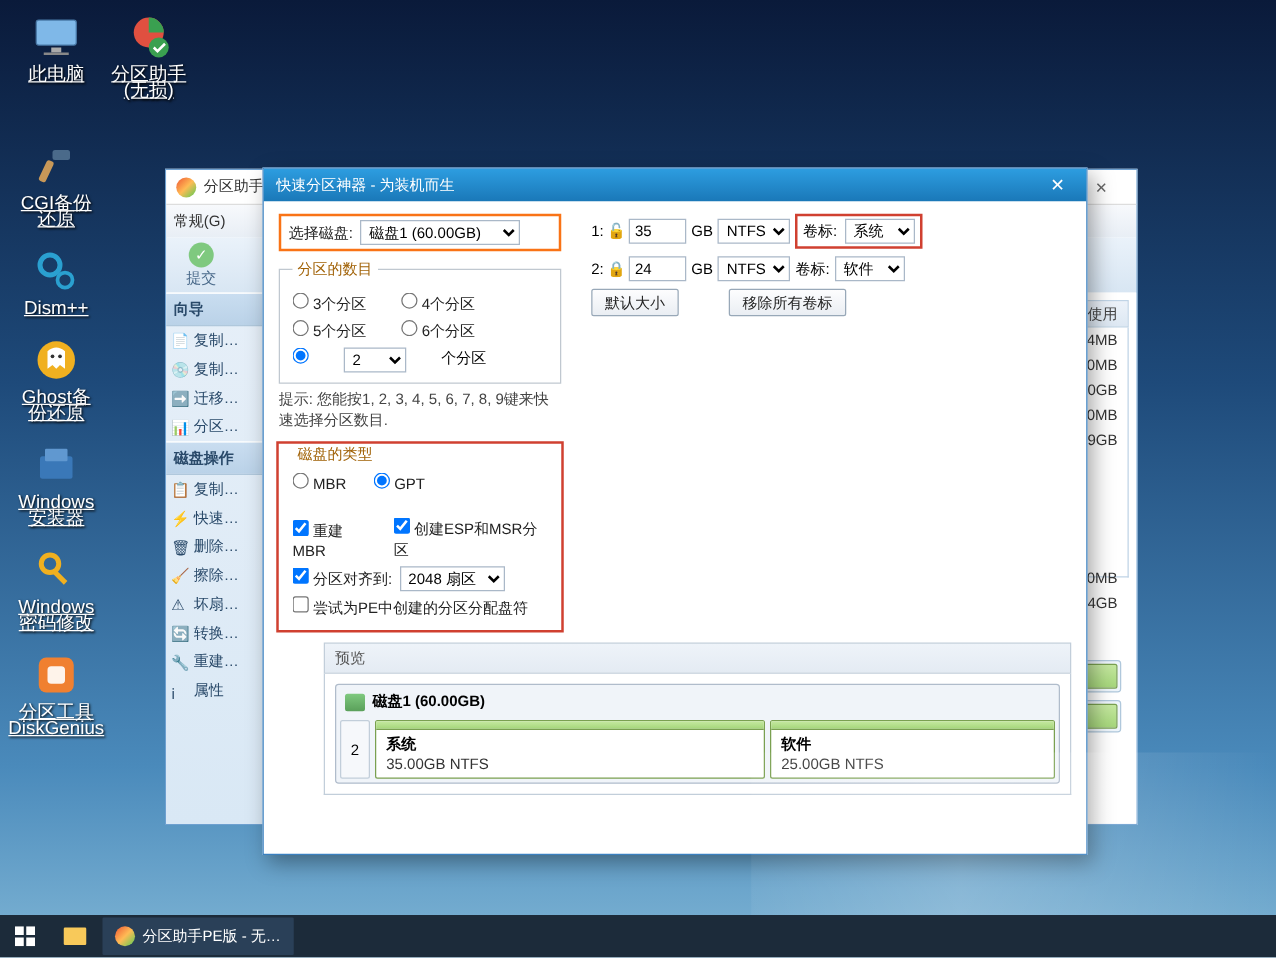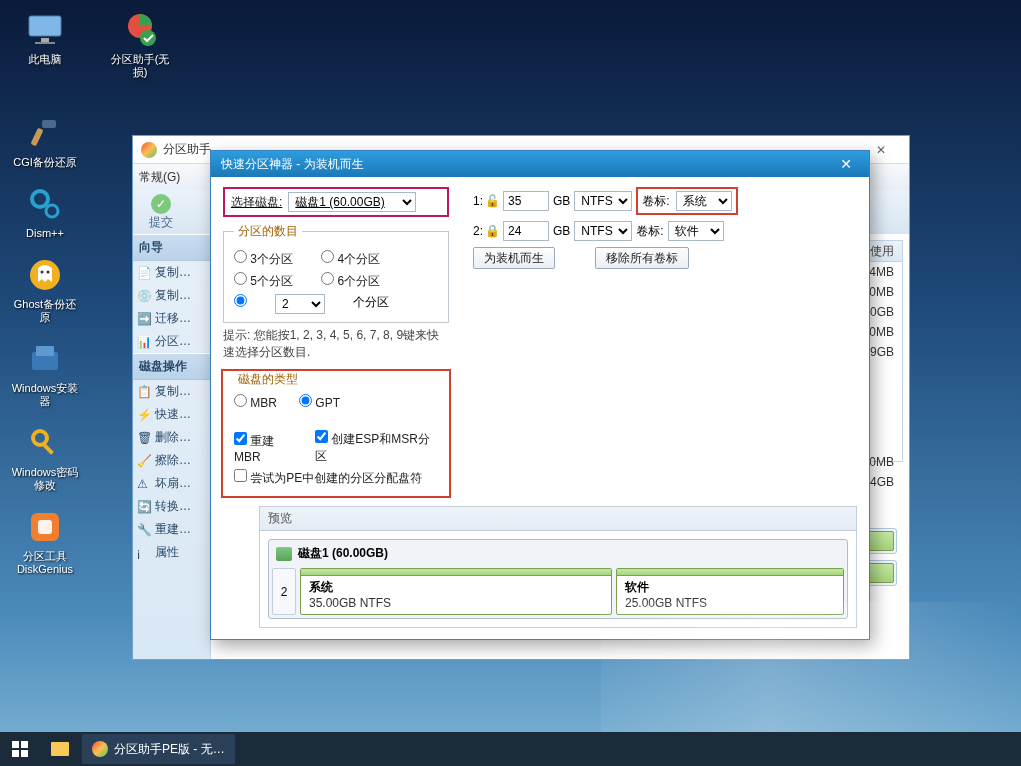--- a/index.html
+++ b/index.html
@@ -3,22 +3,22 @@
 <meta charset="utf-8">
 <style>
 * { box-sizing: border-box; margin: 0; padding: 0; font-family: "Microsoft YaHei", "SimSun", sans-serif; font-size: 12px; }
 html, body { width: 1021px; height: 766px; overflow: hidden; }
 body { background: linear-gradient(180deg, #0a1a3a 0%, #1e4a7a 40%, #4a8abb 80%, #7fb5d5 100%); position: relative; }
 
 
 .desktop-icons { position: absolute; top: 10px; left: 10px; display: flex; flex-direction: column; gap: 15px; }
 .di { width: 70px; display: flex; flex-direction: column; align-items: center; gap: 3px; text-align: center; color: #fff; text-shadow: 1px 1px 2px #000; cursor: pointer; }
 .di .ico { width: 40px; height: 40px; display: flex; align-items: center; justify-content: center; }
-.di .lbl { font-size: 11px; line-height: 13px; }
-.di-row { position: absolute; top: 10px; left: 105px; }
+.di .lbl { font-size: 15px; line-height: 13px; text-decoration: underline; }
+.di-row { position: absolute; top: 10px; left: 84px; }
 
 
 .main-window { position: absolute; left: 132px; top: 135px; width: 778px; height: 525px; background: #fff; border: 1px solid #6ea0d0; display: flex; flex-direction: column; }
 .main-title { height: 28px; background: #fff; display: flex; align-items: center; padding: 0 8px; gap: 6px; border-bottom: 1px solid #ddd; }
 .main-title .tico { width: 16px; height: 16px; border-radius: 50%; background: linear-gradient(135deg,#e53,#fb5,#5c5); }
 .main-title .txt { color: #333; }
 .mtbtn { margin-left: 4px; width: 40px; height: 22px; display:flex; align-items:center; justify-content:center; color:#666; }
 .main-menu { height: 26px; background: linear-gradient(#f7f9fc,#e8eef5); display: flex; align-items: center; padding: 0 6px; gap: 18px; color: #333; }
 .main-toolbar { height: 44px; background: linear-gradient(#eaf2fa,#d8e6f3); display: flex; align-items:center; padding: 0 8px; }
 .tbtn { display:flex; flex-direction:column; align-items:center; width:40px; color:#4a6a8a; }
@@ -30,28 +30,28 @@
 .lp-item .lpi-ico { width:14px; height:14px; }
 .right-panel { flex:1; background:#fff; padding: 6px; }
 .rp-head { height:22px; background: linear-gradient(#ecf2f9,#dde8f3); border:1px solid #c0d4e6; display:flex; align-items:center; justify-content:flex-end; padding:0 8px; color:#444; }
 .rp-list { border:1px solid #c0d4e6; border-top:0; height:200px; }
 .rp-row { display:flex; justify-content:flex-end; padding:3px 8px; color:#333; }
 .rp-bars { margin-top: 60px; padding: 6px; }
 .rp-slot { height:26px; border:1px solid #b0c8dc; border-radius:3px; margin-bottom:6px; background:#eef5fb; display:flex; align-items:center; gap:4px; padding:2px; overflow:hidden; }
 .rp-seg { height:100%; border:1px solid #7aa050; border-radius:2px; background: linear-gradient(#c5e8a0,#a5d67a); }
 
 
-.dialog { position: absolute; left: 210px; top: 150px; width: 660px; height: 490px; background: #fff; border: 1px solid #3a80c0; box-shadow: 4px 6px 16px rgba(0,0,0,0.35); display:flex; flex-direction:column; }
+.dialog { position: absolute; left: 210px; top: 134px; width: 660px; height: 550px; background: #fff; border: 1px solid #3a80c0; box-shadow: 4px 6px 16px rgba(0,0,0,0.35); display:flex; flex-direction:column; }
 .dlg-title { height: 26px; background: linear-gradient(#2d9de0,#1a78b8); color:#fff; display:flex; align-items:center; padding: 0 2px 0 10px; }
 .dlg-title .txt { flex:1; }
 .dlg-close { width: 42px; height:24px; display:flex; align-items:center; justify-content:center; font-size:14px; cursor:pointer; }
 .dlg-body { flex:1; padding: 10px 12px; display:flex; flex-direction:column; gap: 6px; overflow:hidden; }
 
 .row { display:flex; align-items:center; gap:6px; }
-.redbox { border: 2px solid #be185d; padding: 3px 6px; text-decoration: underline; }
+.redbox { border: 2px solid #f97316; padding: 3px 6px; }
 .redbox-inline { border: 2px solid #d04030; padding: 2px 4px; }
 label { color:#222; }
 select, input[type=text] { border:1px solid #aab8c8; height:20px; padding:1px 2px; background:#fff; }
 .sel { width: 112px; }
 input[type=text].num { width: 46px; text-align:left; padding-left:4px; }
 
 fieldset { border:1px solid #c0c8d0; padding:6px 10px 8px; }
 fieldset.red { border-color: transparent; outline: 2px solid #d04030; }
 legend { padding: 0 4px; color:#a16207; background:#fff; }
 .radio-row { display:flex; gap:28px; margin-top:4px; }
@@ -320,20 +320,24 @@
           <legend>磁盘的类型</legend>
           <div class="row">
             <label><input type="radio" name="dt" style=""> <span>MBR</span></label>
             <label style="margin-left:16px;"><input type="radio" name="dt" checked="" style=""> <span>GPT</span></label>
           </div>
           <div class="row" style="margin-top:20px;">
             <label><input type="checkbox" checked="" style=""> <span>重建MBR</span></label>
             <label style="margin-left:10px;"><input type="checkbox" checked="" style=""> <span>创建ESP和MSR分区</span></label>
           </div>
           <div class="row" style="margin-top:4px;">
+            <label><input type="checkbox" checked="" style=""> <span>分区对齐到:</span></label>
+            <select style="width:84px;"><option>2048 扇区</option></select>
+          </div>
+          <div class="row" style="margin-top:4px;">
             <label><input type="checkbox" style=""> <span>尝试为PE中创建的分区分配盘符</span></label>
           </div>
         </fieldset>
       </div>
 
       <div class="top-mid">
         <div class="prow">
           <span>1:</span>
           <span class="lock">🔓</span>
           <input type="text" class="num" value="35" style="">
@@ -347,21 +351,21 @@
         <div class="prow">
           <span>2:</span>
           <span class="lock">🔒</span>
           <input type="text" class="num" value="24" style="">
           <span>GB</span>
           <select style="width:58px;"><option>NTFS</option></select>
           <span>卷标:</span>
           <select style="width:56px;"><option>软件</option></select>
         </div>
         <div class="prow" style="gap:40px; margin-top:2px;">
-          <button class="btn">为装机而生</button>
+          <button class="btn">默认大小</button>
           <button class="btn">移除所有卷标</button>
         </div>
       </div>
     </div>
 
     <div class="preview-sect">
       <div class="preview-head">预览</div>
       <div class="preview-box">
         <div class="disk-bar">
           <div class="disk-head">

